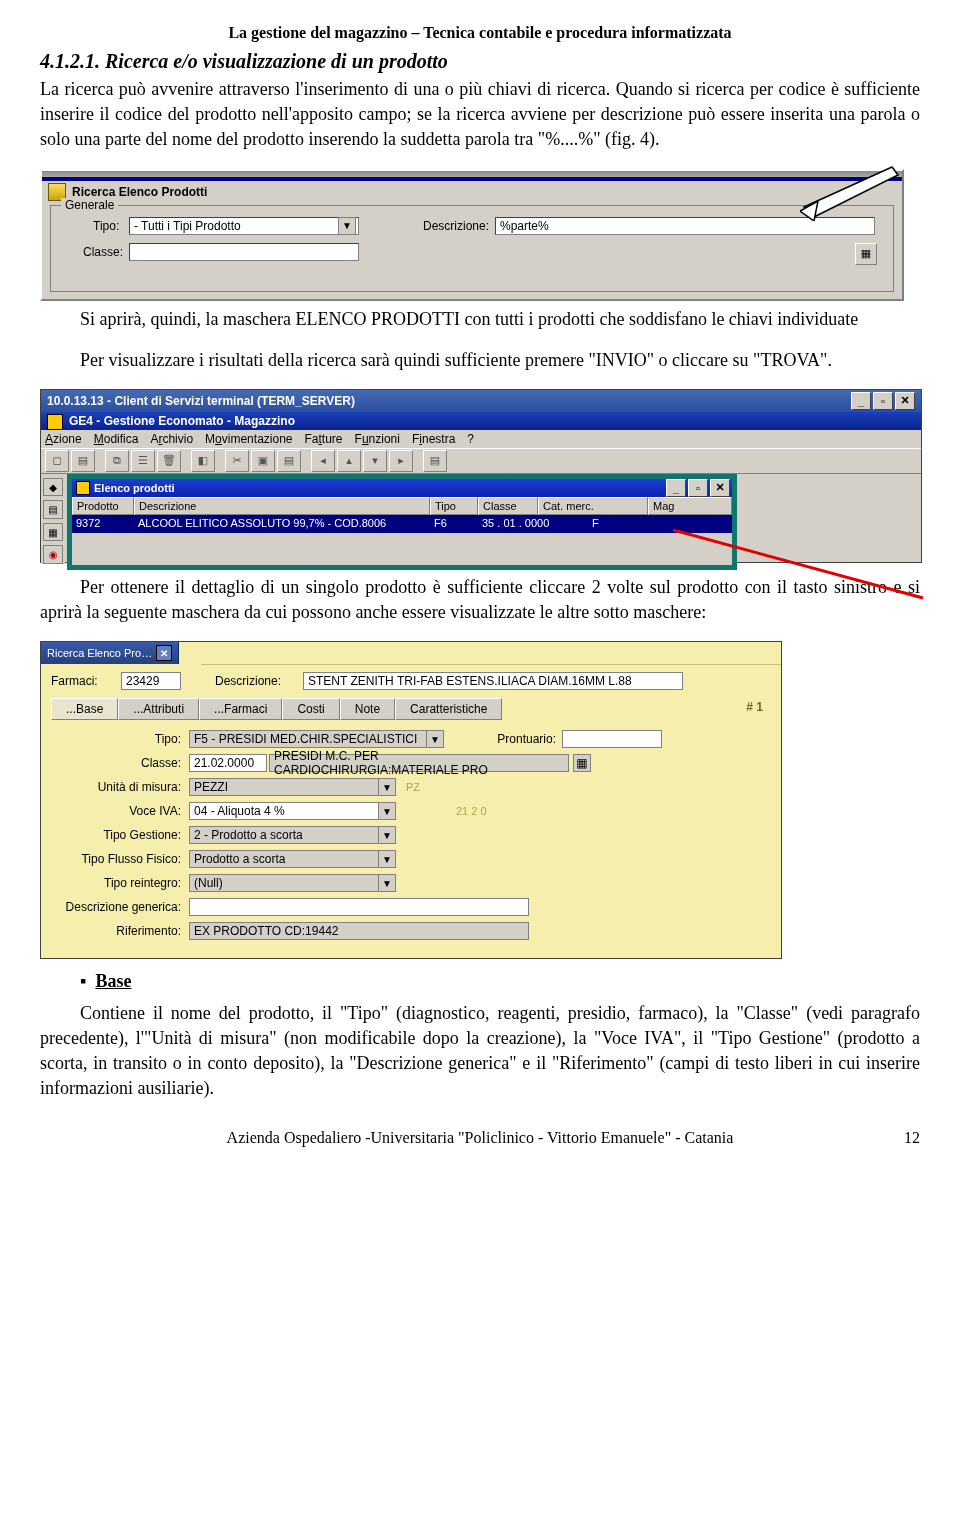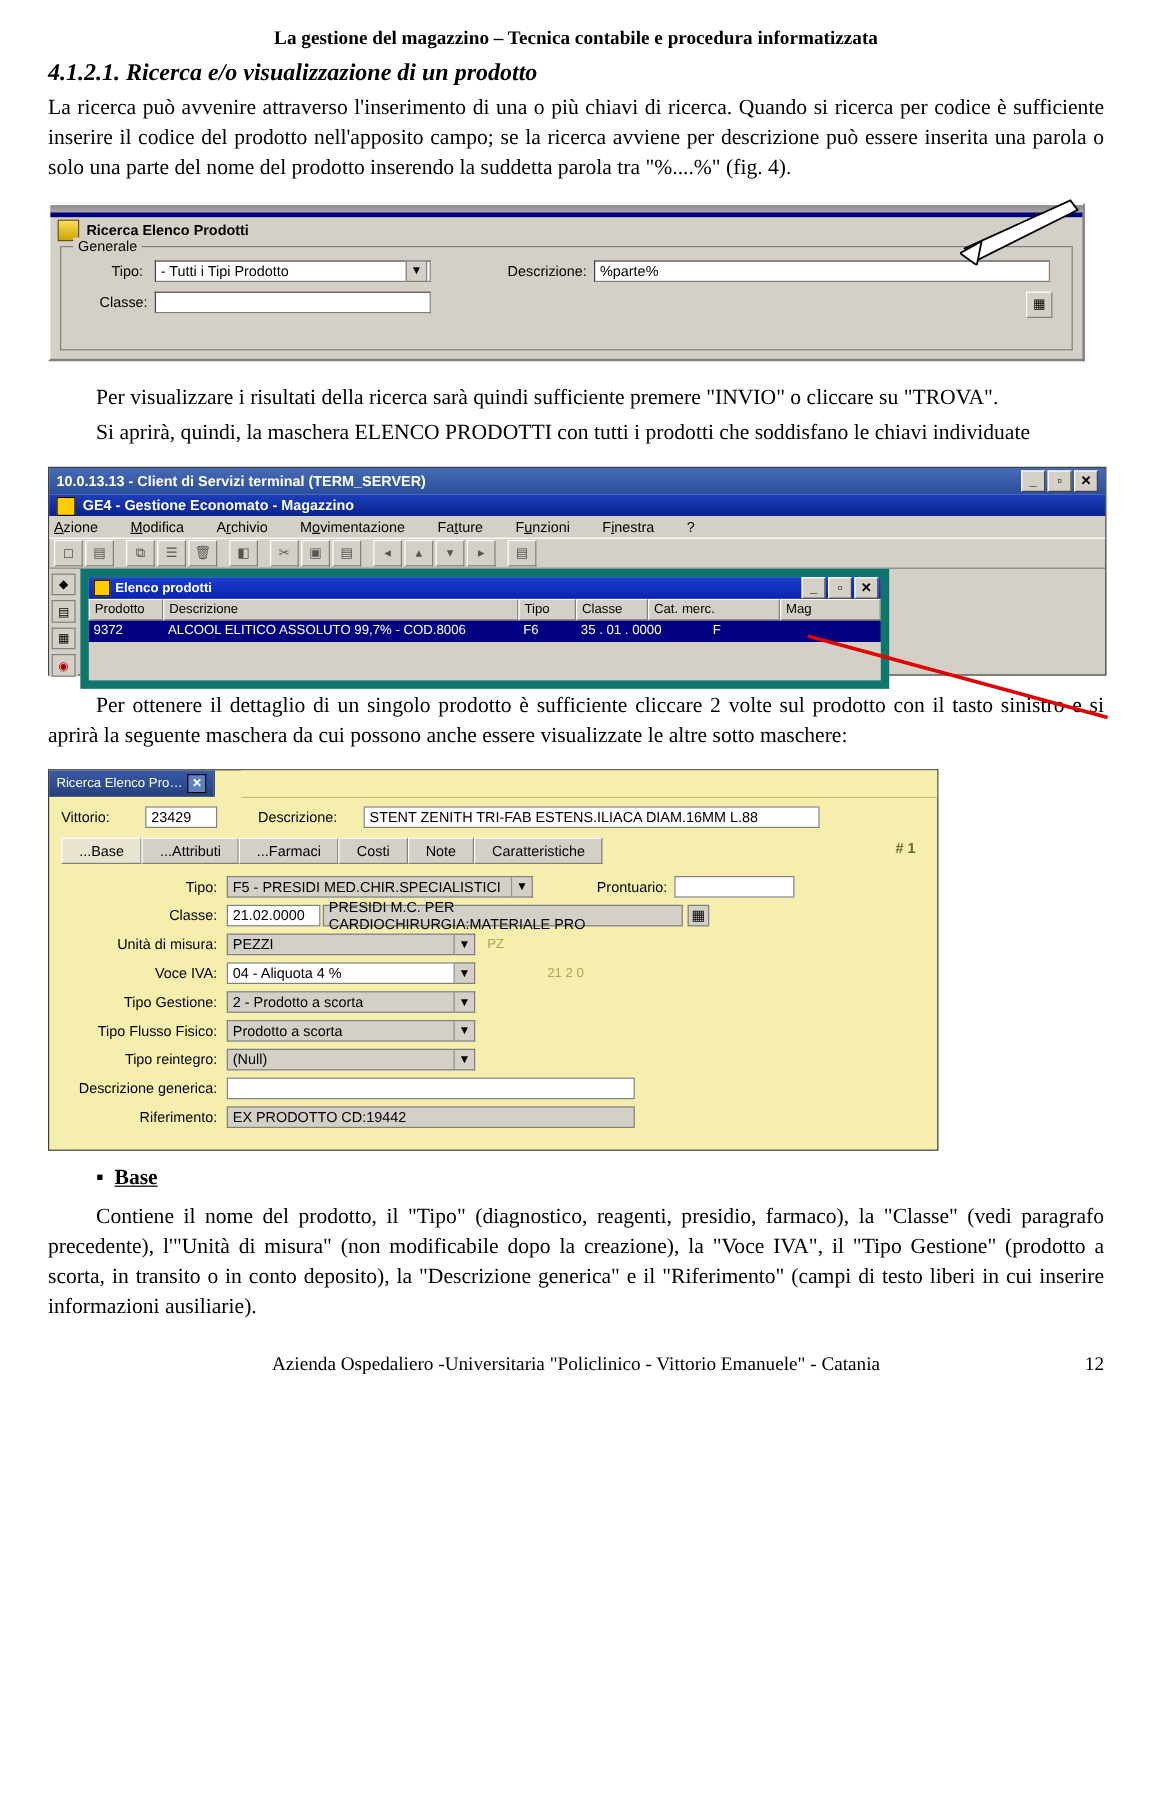--- a/index.html
+++ b/index.html
@@ -130,21 +130,21 @@
     color:#fff; font-weight:bold; font-size:12px;
     display:flex; align-items:center; padding-left:28px;
     position:relative;
   }
   .fig5 .app-title::before{
     content:""; position:absolute; left:6px; top:2px; width:14px; height:14px; background:#ffcc00; border:1px solid #000;
   }
   .fig5 .menubar {
     height:18px; display:flex; align-items:center; padding-left:4px;
     font-size:12px; color:#000; background:#d4d0c8;
-    gap:27px;
+    gap:12px;
   }
   .fig5 .menubar span u { text-decoration: underline; }
   .fig5 .toolbar {
     height:24px; display:flex; align-items:center; gap:2px; padding:0 4px;
     border-top:1px solid #fff; border-bottom:1px solid #808080;
   }
   .fig5 .tbtn {
     width:22px; height:20px; background:#d4d0c8;
     border-top:1px solid #fff; border-left:1px solid #fff;
     border-right:1px solid #808080; border-bottom:1px solid #808080;
@@ -155,21 +155,21 @@
   .fig5 .sidebar {
     position:absolute; left:0; top:0; bottom:0; width:24px; background:#d4d0c8;
     display:flex; flex-direction:column; gap:4px; align-items:center; padding-top:4px;
   }
   .fig5 .sidebar .sicon {
     width:18px; height:18px; border:1px solid #808080; background:#d4d0c8;
     font-size:10px; display:flex; align-items:center; justify-content:center;
   }
   .fig5 .inner {
     position:absolute; left:26px; top:0; width:660px; height:86px;
-    background:#d4d0c8; border:7px solid #0f766e;
+    background:#d4d0c8; border:5px solid #0f766e;
   }
   .fig5 .inner-title {
     height:18px; background:linear-gradient(#1d3fcf,#0a22b0);
     color:#fff; font-weight:bold; font-size:11px;
     display:flex; align-items:center; padding-left:22px;
     position:relative;
   }
   .fig5 .inner-title::before{
     content:""; position:absolute; left:4px; top:2px; width:12px;height:12px;background:#ffcc00;border:1px solid #000;
   }
@@ -275,22 +275,22 @@
       </div>
     </div>
     <div class="callout">
       <svg width="120" height="60">
         <polygon points="4,46 92,6 98,14 14,56" fill="#fff" stroke="#000" stroke-width="1.5"></polygon>
         <polygon points="0,50 18,40 14,60" fill="#fff" stroke="#000" stroke-width="1.5"></polygon>
       </svg>
     </div>
   </div>
 
+  <p style="text-indent:40px; margin-top:-12px;">Si aprirà, quindi, la maschera ELENCO PRODOTTI con tutti i prodotti che soddisfano le chiavi individuate</p>
   <p style="text-indent:40px;">Per visualizzare i risultati della ricerca sarà quindi sufficiente premere "INVIO" o cliccare su "TROVA".</p>
-  <p style="text-indent:40px; margin-top:-12px;">Si aprirà, quindi, la maschera ELENCO PRODOTTI con tutti i prodotti che soddisfano le chiavi individuate</p>
 
   <div class="fig5">
     <div class="term-title">
       <span>10.0.13.13 - Client di Servizi terminal (TERM_SERVER)</span>
       <span class="spacer"></span>
       <div class="winbtns">
         <div class="winbtn">_</div>
         <div class="winbtn">▫</div>
         <div class="winbtn">✕</div>
       </div>
@@ -374,21 +374,21 @@
   <p style="text-indent:40px;">Per ottenere il dettaglio di un singolo prodotto è sufficiente cliccare 2 volte sul prodotto con il tasto sinistro e si aprirà la seguente maschera da cui possono anche essere visualizzate le altre sotto maschere:</p>
 
   <div class="fig6">
     <div class="taskbar-chip">
       <span>Ricerca Elenco Pro…</span>
       <span class="x">✕</span>
     </div>
     <div class="taskbar-right"></div>
     <div class="inner">
       <div class="row">
-        <div class="lbl6" style="width:62px;text-align:left;">Vittorio:</div>
+        <div class="lbl6" style="width:62px;text-align:left;">Farmaci:</div>
         <div class="val6" style="width:60px;">23429</div>
         <div style="width:34px;"></div>
         <div class="lbl6" style="width:80px;text-align:left;">Descrizione:</div>
         <div class="val6" style="width:380px;">STENT ZENITH TRI-FAB ESTENS.ILIACA DIAM.16MM L.88</div>
       </div>
       <div class="hashlbl"># 1</div>
 
       <div class="tabs">
         <div class="tab active">...Base</div>
         <div class="tab">...Attributi</div>

